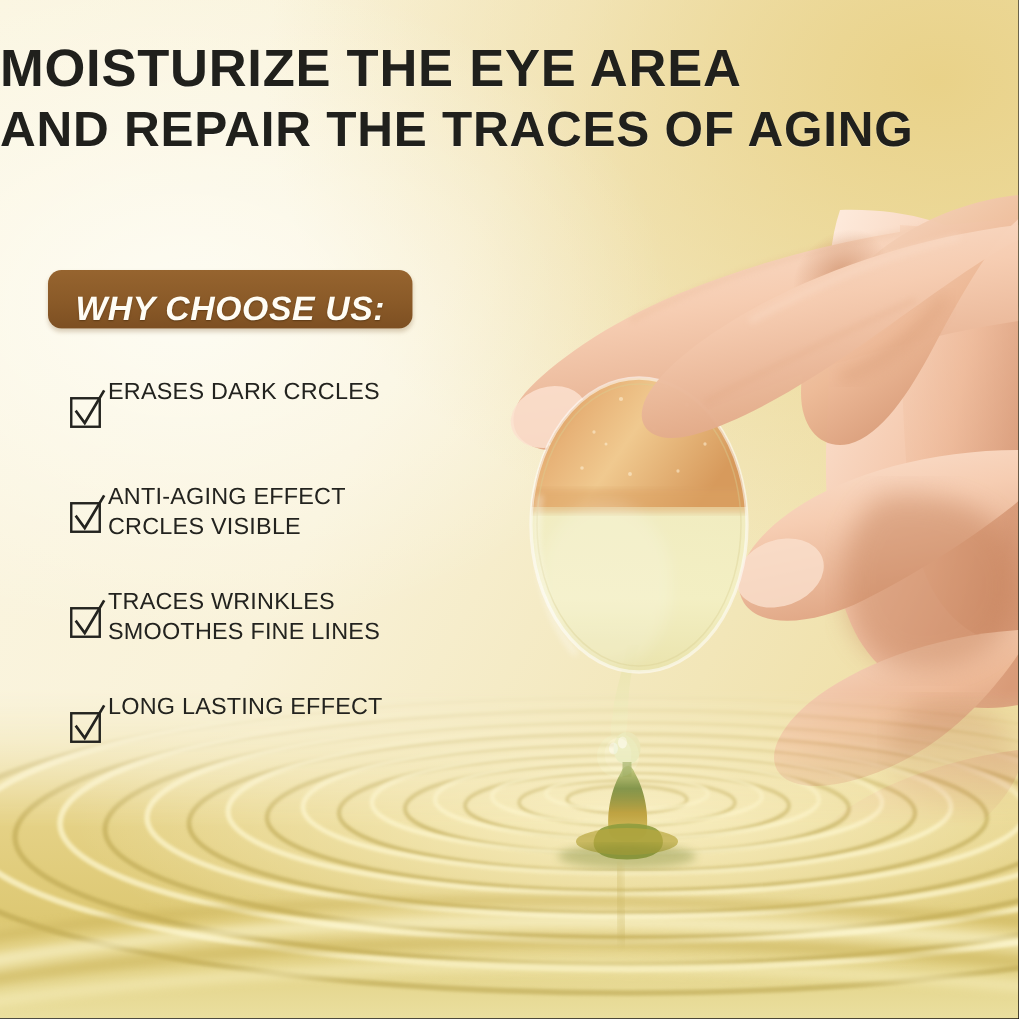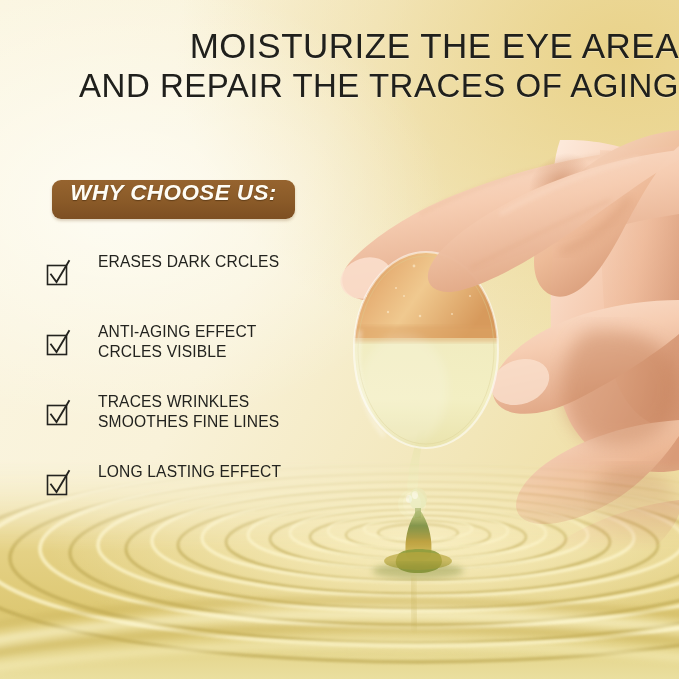--- a/index.html
+++ b/index.html
@@ -16,54 +16,54 @@
   
   .warmwash{
     position:absolute;inset:0;
     background:radial-gradient(80% 55% at 18% 30%, rgba(255,255,250,.75) 0%, rgba(255,255,250,0) 60%);
     pointer-events:none;
   }
 
   
   .title{
     position:absolute;left:0;right:0;top:26px;
-    text-align:right;
+    text-align:left;
     color:#20201c;
-    font-weight:normal;
+    font-weight:bold;
     letter-spacing:.5px;
     line-height:1.16;
     z-index:6;
     text-shadow:0 1px 0 rgba(255,255,255,.35);
   }
   .title .l1{display:block;font-size:35px;}
   .title .l2{display:block;font-size:33px;}
 
   
   .badge{
-    position:absolute;left:52px;top:180px;
+    position:absolute;left:32px;top:180px;
     width:243px;height:39px;
     background:linear-gradient(180deg,#96642f 0%,#8a5a28 55%,#7d4f22 100%);
     border-radius:9px;
     box-shadow:0 2px 3px rgba(120,80,30,.25);
-    display:flex;align-items:flex-start;justify-content:center;
+    display:flex;align-items:flex-end;justify-content:center;
     z-index:6;
   }
   .badge span{
     color:#fffdf5;
     font-style:italic;font-weight:bold;
     font-size:22.5px;letter-spacing:.4px;
     text-shadow:0 1px 1px rgba(60,35,10,.5);
   }
 
   
   .features{position:absolute;left:44px;top:252px;width:270px;z-index:6;}
   .feat{position:relative;height:70px;}
   .feat .chk{position:absolute;left:0;top:6px;width:30px;height:30px;}
   .feat .txt{
-    position:absolute;left:54px;top:0;
+    position:absolute;left:28px;top:0;
     color:#23231f;font-size:15.6px;line-height:1.28;
     letter-spacing:.15px;white-space:nowrap;
   }
   .feat .txt i{display:block;font-style:normal;}
 
   
   .photo{position:absolute;left:0;top:0;width:679px;height:679px;z-index:4;pointer-events:none;}
 
   
   .pool{

